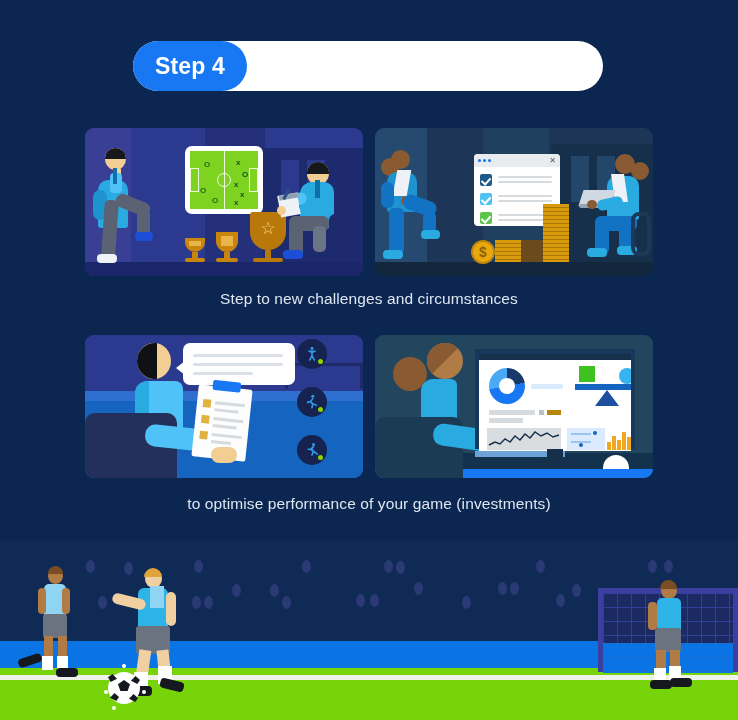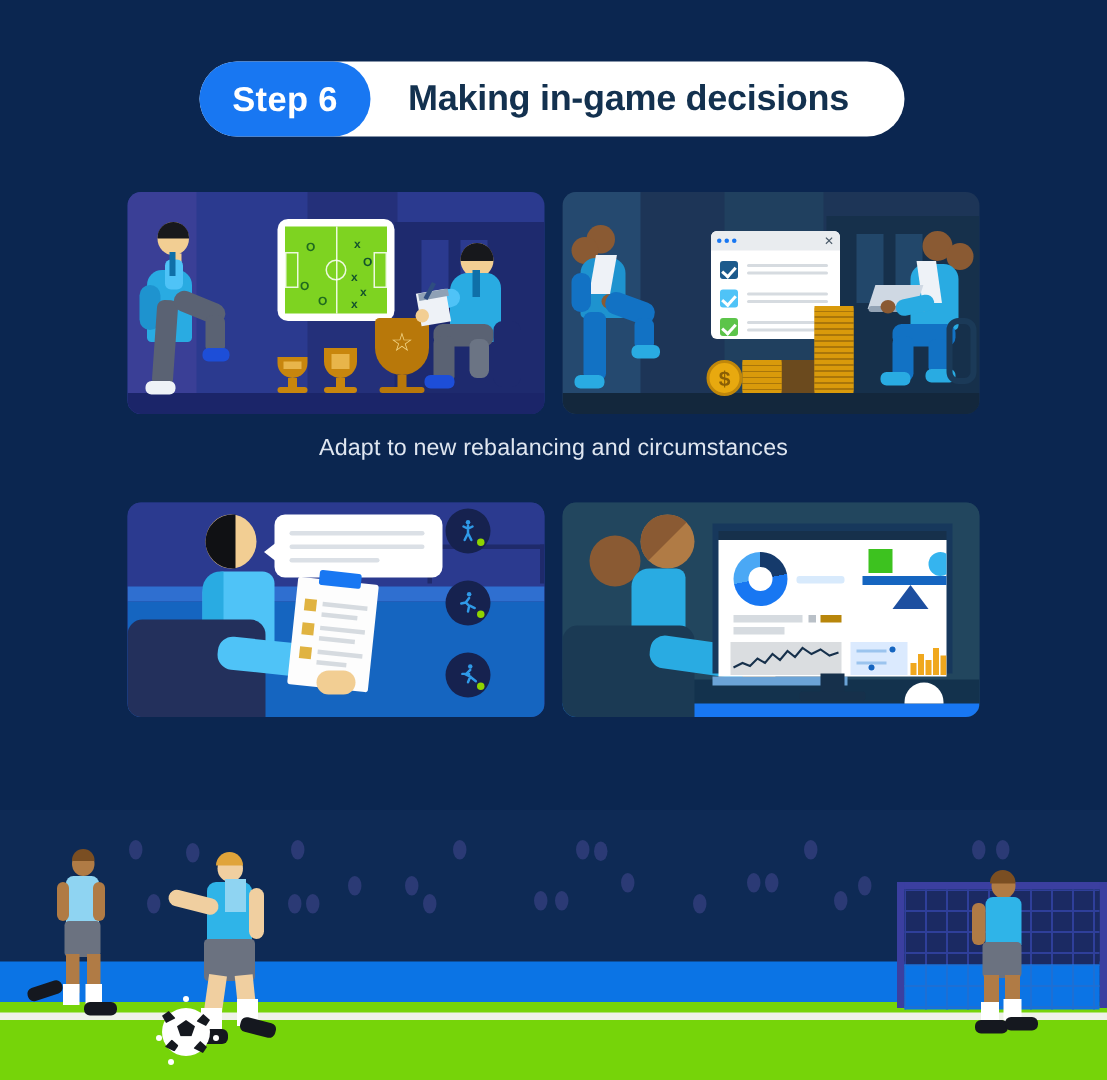--- a/index.html
+++ b/index.html
@@ -104,22 +104,21 @@
   .crowd { position:absolute; border-radius:50%; background:#2b3a75; }
   .goal-frame { position:absolute; left:598px; top:48px; width:140px; height:84px; border:5px solid #3b3fa0; border-bottom:none; }
   .net { position:absolute; inset:0; }
 </style>
 </head>
 <body>
 
 <div class="stage">
 
   <div class="header-pill">
-    <div class="step-badge">Step 6</div>
-    <div class="header-title">Making in-game decisions</div>
+    <div class="step-badge">Step 4</div>
   </div>
 
   <div class="panel" id="panel-1">
     <div class="bldg" style="left:0;top:0;width:46px;height:148px;background:#3a3f96;"></div>
     <div class="bldg" style="left:120px;top:0;width:60px;height:148px;"></div>
     <div class="bldg" style="left:178px;top:20px;width:100px;height:128px;background:#1e2a6e;"></div>
     <div class="bldg" style="left:196px;top:32px;width:18px;height:46px;background:#2b3a8f;"></div>
     <div class="bldg" style="left:222px;top:32px;width:18px;height:46px;background:#2b3a8f;"></div>
     <div class="p1-floor"></div>
 
@@ -183,21 +182,21 @@
       <div class="ab" style="left:192px;top:78px;width:9px;height:9px;border-radius:50%;background:#f2ce93;"></div>
       <div class="ab" style="left:200px;top:60px;width:3px;height:12px;background:#2f4d80;transform:rotate(28deg);"></div>
       <div class="ab" style="left:204px;top:88px;width:40px;height:15px;background:#5a6273;border-radius:6px;"></div>
       <div class="ab" style="left:204px;top:96px;width:14px;height:32px;background:#5a6273;border-radius:5px;"></div>
       <div class="ab" style="left:198px;top:122px;width:20px;height:9px;border-radius:4px;background:#1d4ed8;"></div>
       <div class="ab" style="left:228px;top:98px;width:13px;height:26px;background:#6b7484;border-radius:5px;"></div>
       <div class="ab" style="left:244px;top:86px;width:18px;height:44px;background:#1e2a6e;border-radius:6px;"></div>
     </div>
   </div>
 
-  <div class="caption" id="caption-1">Adapt to new rebalancing and circumstances</div>
+  <div class="caption" id="caption-1">Step to new challenges and circumstances</div>
 
   <div class="panel" id="panel-2">
     <div class="bldg" style="left:0;top:0;width:52px;height:148px;background:#25496f;"></div>
     <div class="bldg" style="left:108px;top:0;width:66px;height:148px;background:#20405f;"></div>
     <div class="bldg" style="left:176px;top:16px;width:102px;height:132px;background:#16304b;"></div>
     <div class="bldg" style="left:196px;top:28px;width:18px;height:46px;background:#22476a;"></div>
     <div class="bldg" style="left:222px;top:28px;width:18px;height:46px;background:#22476a;"></div>
     <div class="p1-floor" style="background:#13273c;"></div>
 
     <div>
@@ -383,20 +382,21 @@
         </div>
       </div>
       <div class="ab" style="left:72px;top:100px;width:16px;height:14px;background:#16304b;"></div>
       <div class="ab" style="left:58px;top:112px;width:44px;height:6px;background:#16304b;border-radius:2px;"></div>
     </div>
 
     <div class="ab" style="left:228px;top:120px;width:26px;height:14px;border-radius:13px 13px 0 0;background:#fff;"></div>
   </div>
 
   <div class="caption" id="caption-2">
+    <div>to optimise performance of your game (investments)</div>
   </div>
 
   <div id="scene">
     <div class="sky"></div>
     <div class="band"></div>
     <div class="grass"></div>
     <div class="white-line"></div>
 
     <div>
       <div class="crowd" style="left:86px;top:20px;width:9px;height:13px;"></div>

